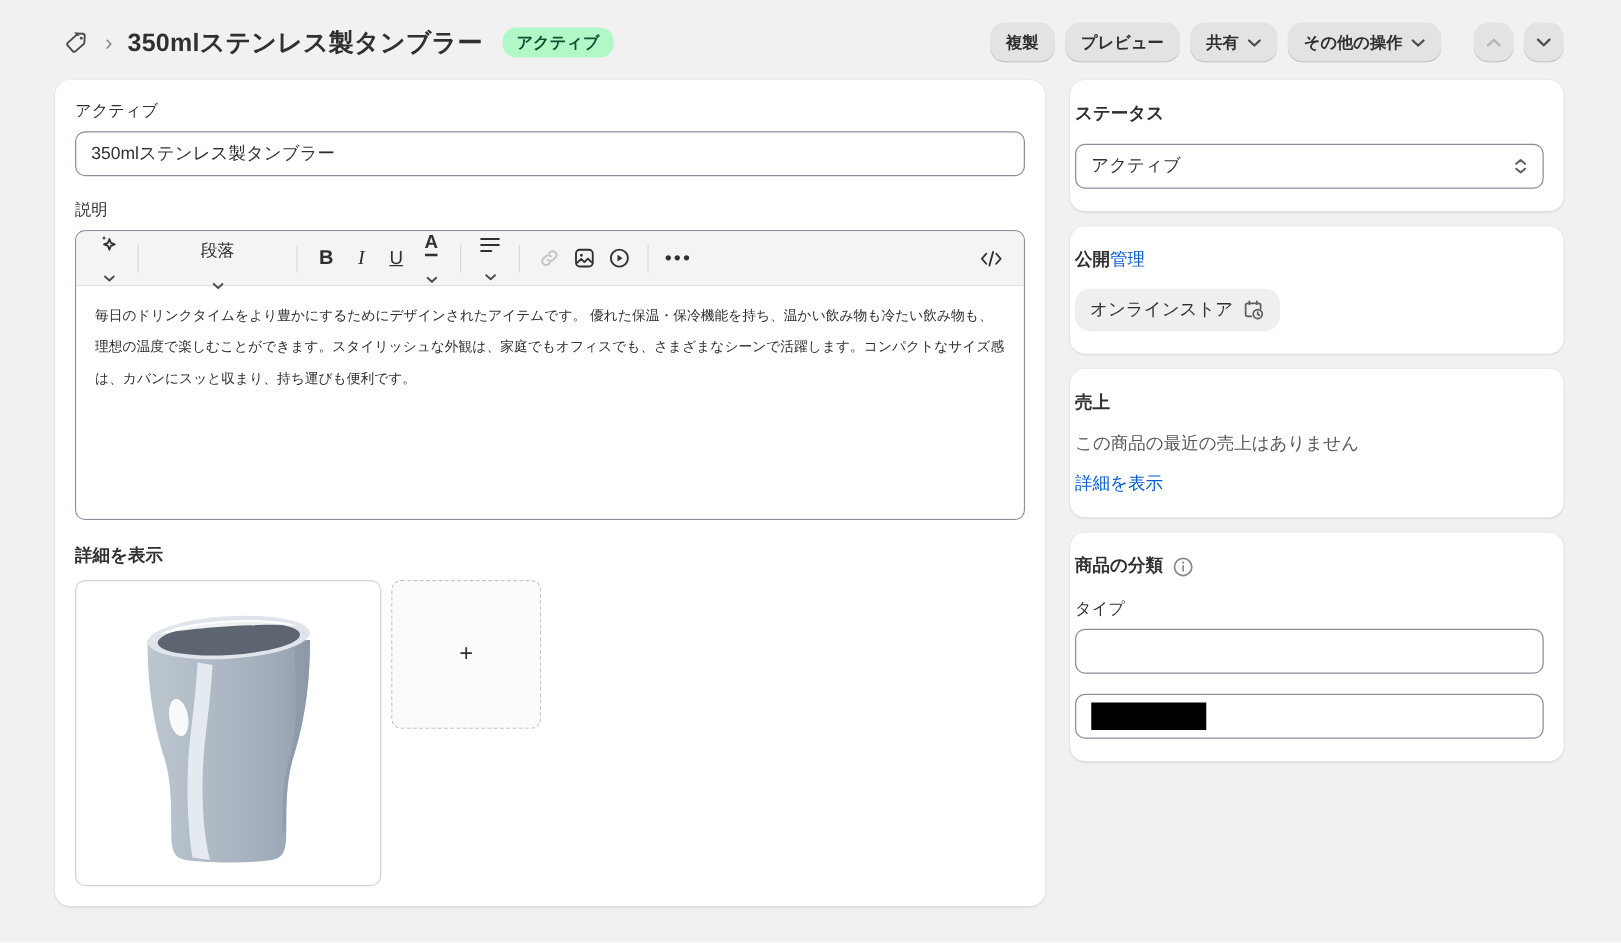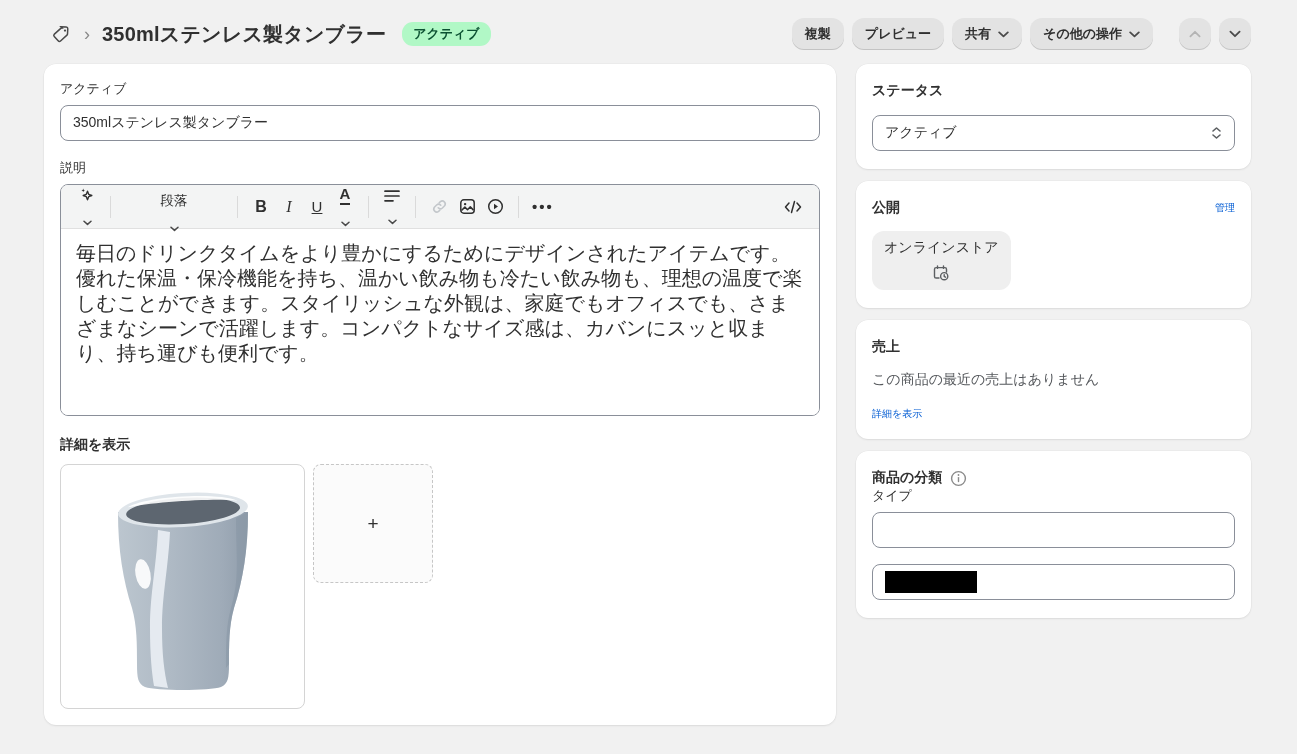--- a/index.html
+++ b/index.html
@@ -38,21 +38,21 @@
   
   .content {
     display:flex; gap:20px; margin:0 46px 0 44px; align-items:flex-start;
   }
   .card {
     background:#fff; border-radius:12px;
     box-shadow:0 1px 2px rgba(0,0,0,.08), 0 0 0 .5px rgba(0,0,0,.04);
   }
   .main-col { width:792px; padding:16px; }
   .side-col { width:395px; display:flex; flex-direction:column; gap:12px; }
-  .side-card { padding:18px 16px 18px 16px; }
+  .side-card { padding:18px 16px 18px 4px; }
 
   
   .field-label { display:block; font-size:13px; color:#303030; margin-bottom:7px; }
   .text-input {
     width:100%; height:36px; border:1px solid #8a8f99; border-radius:8px;
     padding:0 12px; font-size:14px; color:#303030; background:#fff;
     font-family:inherit; outline:none;
   }
   .section-heading { font-size:14px; font-weight:700; color:#303030; }
 
@@ -69,53 +69,53 @@
   }
   .tb-divider { width:1px; height:22px; background:#dadada; margin:0 9px; }
   .tb-bold { font-size:16px; font-weight:800; }
   .tb-italic { font-size:16px; font-style:italic; font-family:"Liberation Serif","DejaVu Serif",serif; }
   .tb-underline { font-size:15px; text-decoration:underline; }
   .tb-color { font-size:15px; font-weight:600; border-bottom:2px solid #303030; line-height:1.1; }
   .tb-paragraph { width:108px; justify-content:space-between; font-size:13.5px; padding:0 4px; }
   .tb-more { font-size:15px; letter-spacing:2px; font-weight:700; }
   .tb-spacer { flex:1; }
   .editor-body {
-    min-height:186px; padding:12px 15px; font-size:20px; line-height:25px; color:#303030;
+    min-height:186px; padding:12px 15px; font-size:11px; line-height:25px; color:#303030;
     background:#fff;
   }
 
   
   .media-row { display:flex; gap:8px; margin-top:10px; align-items:flex-start; }
   .media-tile {
     width:245px; height:245px; border:1px solid #d4d4d4; border-radius:8px;
     background:#fff; display:flex; align-items:center; justify-content:center;
     cursor:pointer;
   }
   .media-add {
     width:120px; height:119px; border:1.5px dashed #c6c6c6; border-radius:8px;
     background:#fbfbfb; display:flex; align-items:center; justify-content:center;
     font-size:19px; color:#303030; cursor:pointer;
   }
 
   
-  .side-heading-row { display:flex; align-items:center; justify-content:space-between; margin-bottom:14px; }
+  .side-heading-row { display:flex; align-items:center; margin-bottom:14px; }
   .side-heading-row .section-heading { margin-bottom:0; }
   .select-box {
     height:36px; border:1px solid #8a8f99; border-radius:8px; background:#fff;
     display:flex; align-items:center; justify-content:space-between;
     padding:0 12px; font-size:14px; cursor:pointer;
   }
-  .blue-link { color:#005bd3; font-size:10px; text-decoration:none; cursor:pointer; }
+  .blue-link { color:#005bd3; font-size:14px; text-decoration:none; cursor:pointer; }
   .channel-pill {
-    display:inline-flex; align-items:center; gap:7px;
+    display:inline-flex; gap:7px;
     background:#efefef; border-radius:12px; padding:8px 12px;
-    font-size:14px; color:#303030; cursor:pointer;flex-direction:column;
+    font-size:14px; color:#303030; cursor:pointer;
   }
   .muted-text { font-size:14px; color:#55585c; line-height:20px; }
-  .heading-with-info { display:flex; align-items:center; gap:8px; }
+  .heading-with-info { display:flex; align-items:center; gap:8px; margin-bottom:16px; }
   .heading-with-info .section-heading { margin-bottom:0; }
   .field-group { margin-bottom:16px; }
   .field-group:last-child { margin-bottom:0; }
   .vendor-input { display:flex; align-items:center; }
   .redaction { width:92px; height:22px; background:#000; }
 
   svg { display:block; }
 </style>
 </head>
 <body>

